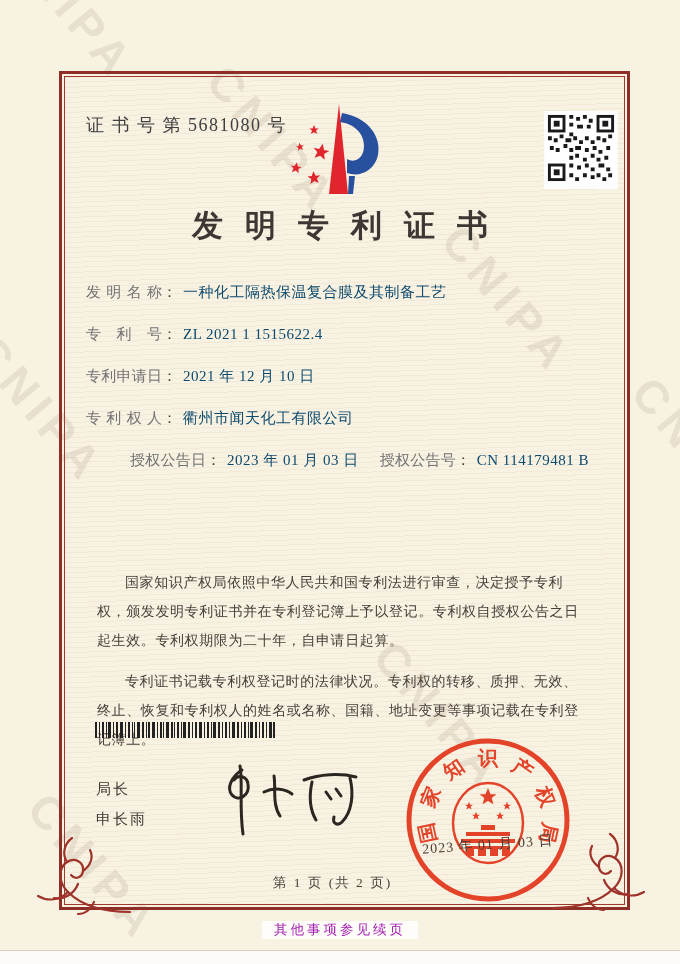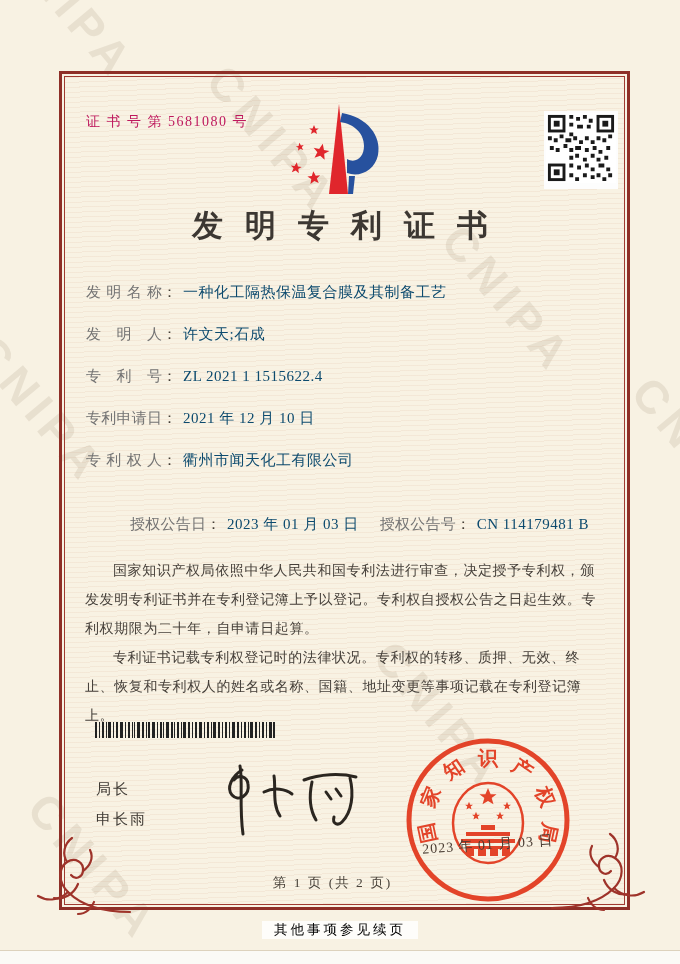--- a/index.html
+++ b/index.html
@@ -20,57 +20,57 @@
     position:absolute;left:59px;top:71px;width:565px;height:833px;
     border:3px solid #8e2f27;z-index:2;
   }
   .frame-inner{
     position:absolute;inset:2px;border:1px solid #a03a30;
     background:repeating-linear-gradient(178deg, rgba(198,125,90,0.09) 0 1px, rgba(0,0,0,0) 1px 5px);
   }
   .content{position:absolute;inset:0;z-index:3;}
   .cert-no{
     position:absolute;left:86px;top:113px;
-    font-size:14px;letter-spacing:1.5px;color:#be185d;
+    font-size:18px;letter-spacing:1.5px;color:#404040;
   }
   .logo{position:absolute;left:283px;top:100px;}
   .qr{position:absolute;left:544px;top:111px;background:#fdfdfd;padding:2px;}
   .title{
     position:absolute;left:0;right:0;top:205px;text-align:center;
     font-size:31px;font-weight:bold;color:#3c3732;
     letter-spacing:22px;margin-right:-22px;
   }
   .fields{position:absolute;left:86px;top:283px;width:515px;}
   .frow{height:42px;font-size:15px;white-space:nowrap;}
   .flabel{
     display:inline-block;width:76px;vertical-align:top;
     text-align:justify;text-align-last:justify;color:#737373;
   }
   .fcolon{display:inline-block;}
   .fvalue{margin-left:6px;letter-spacing:0.5px;color:#0c4a6e;}
   .fcol1{display:inline-block;width:246px;margin-left:44px;}
-  .fcol2{display:inline-block;margin-top:22px;}
+  .fcol2{display:inline-block;}
   .paras{
     position:absolute;left:85px;top:556px;width:512px;
     font-size:14px;line-height:29px;letter-spacing:0.6px;color:#46403a;
   }
-  .paras p{margin:0;text-indent:2em;}
+  .paras p{margin:12px;text-indent:2em;}
   .barcode{position:absolute;left:95px;top:722px;}
   .signer{position:absolute;left:96px;top:780px;font-size:15px;color:#3e3933;}
   .signer div{margin-bottom:11px;letter-spacing:2px;}
   .signature{position:absolute;left:212px;top:760px;}
   .seal{position:absolute;left:403px;top:735px;opacity:0.95;}
   .page-footer{
     position:absolute;left:0;right:15px;top:874px;text-align:center;
     font-size:13.5px;letter-spacing:2px;color:#4a443c;
   }
   .note-wrap{position:absolute;left:0;right:0;top:920px;text-align:center;}
   .note{
     display:inline-block;background:rgba(255,255,255,0.8);
-    padding:0 12px;font-size:13.5px;letter-spacing:3px;color:#000000;text-align:center;
+    padding:0 12px;font-size:13.5px;letter-spacing:3px;color:#a21caf;text-align:center;
   }
   .bottom-strip{
     position:absolute;left:0;right:0;bottom:0;height:13px;
     background:#fbfaf6;border-top:1px solid #ddd2bd;z-index:4;
   }
   .flourish{position:absolute;z-index:4;}
 </style>
 </head>
 <body>
 
@@ -127,23 +127,20 @@
           <path d="M24,2h4v4h-4z M31,4h4v4h-4z M38,2h4v4h-4z M44,6h4v4h-4z M24,10h4v4h-4z M32,12h6v4h-6z M42,12h4v4h-4z M24,20h4v4h-4z M2,24h4v4h-4z M8,26h4v4h-4z M14,22h4v4h-4z M20,26h6v4h-6z M28,24h4v4h-4z M34,28h4v4h-4z M40,24h4v4h-4z M46,28h4v4h-4z M52,24h4v4h-4z M58,26h4v4h-4z M64,22h4v4h-4z M4,34h4v4h-4z M10,36h4v4h-4z M18,32h4v4h-4z M24,36h4v4h-4z M30,34h6v4h-6z M40,36h4v4h-4z M48,34h4v4h-4z M54,38h4v4h-4z M62,34h4v4h-4z M24,44h4v4h-4z M30,42h4v4h-4z M38,46h4v4h-4z M46,42h4v4h-4z M52,46h4v4h-4z M60,44h4v4h-4z M24,52h4v4h-4z M32,54h4v4h-4z M40,52h4v4h-4z M46,56h4v4h-4z M54,52h6v4h-6z M62,56h4v4h-4z M24,62h4v4h-4z M30,66h4v4h-4z M38,62h4v4h-4z M46,64h4v4h-4z M52,62h4v4h-4z M58,66h4v4h-4z M64,62h4v4h-4z"></path>
         </g>
       </svg>
     </div>
 
     <div class="title">发明专利证书</div>
 
     <div class="fields">
       <div class="frow">
         <span class="flabel">发明名称</span><span class="fcolon">：</span><span class="fvalue">一种化工隔热保温复合膜及其制备工艺</span>
-      </div>
-      <div class="frow">
-        <span class="flabel">发明人</span><span class="fcolon">：</span><span class="fvalue">许文天;石成</span>
       </div>
       <div class="frow">
         <span class="flabel">专利号</span><span class="fcolon">：</span><span class="fvalue">ZL 2021 1 1515622.4</span>
       </div>
       <div class="frow">
         <span class="flabel">专利申请日</span><span class="fcolon">：</span><span class="fvalue">2021 年 12 月 10 日</span>
       </div>
       <div class="frow">
         <span class="flabel">专利权人</span><span class="fcolon">：</span><span class="fvalue">衢州市闻天化工有限公司</span>
       </div>

